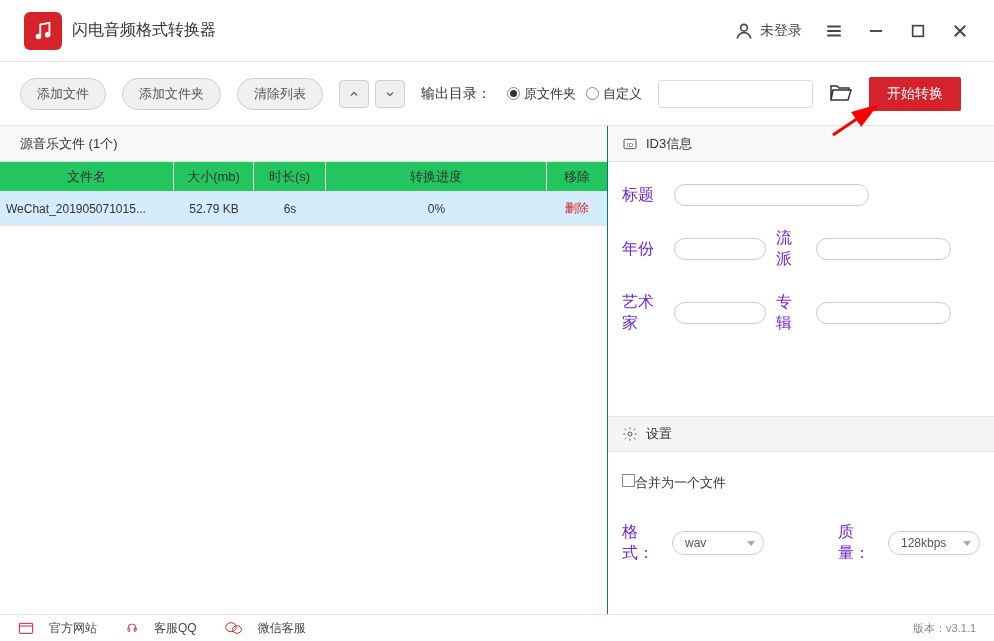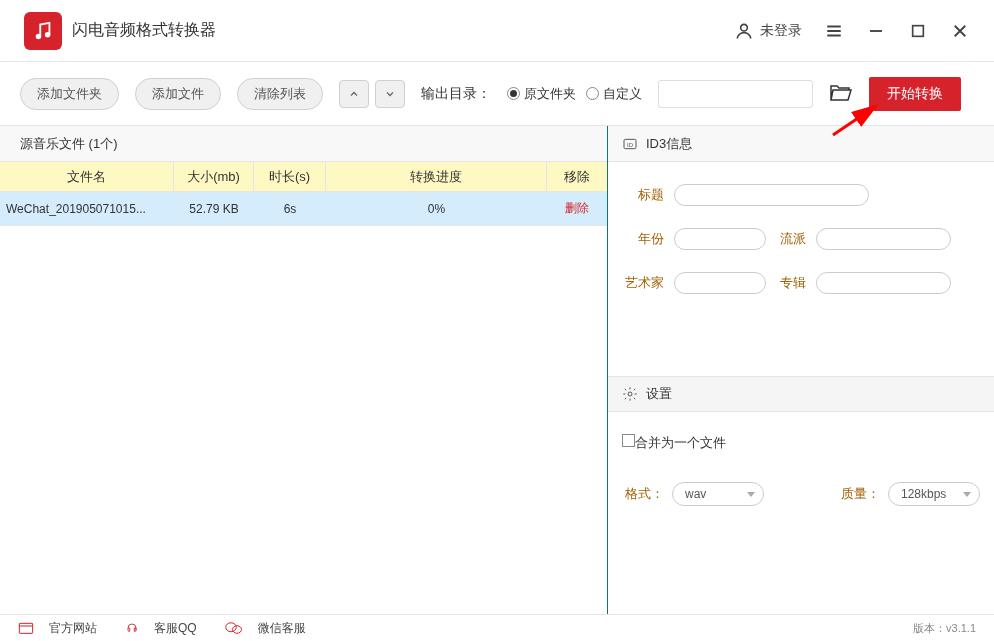--- a/index.html
+++ b/index.html
@@ -26,39 +26,39 @@
 .radio-circle { width: 13px; height: 13px; border: 1px solid #888; border-radius: 50%; display: flex; align-items: center; justify-content: center; }
 .radio-circle.checked::after { content: ''; width: 7px; height: 7px; background: #333; border-radius: 50%; }
 .output-input { flex: 1; max-width: 155px; height: 28px; border: 1px solid #ddd; border-radius: 3px; padding: 0 6px; }
 .folder-btn { cursor: pointer; }
 .start-btn { background: #d6222a; color: #fff; border: none; padding: 8px 18px; font-size: 14px; cursor: pointer; border-radius: 2px; }
 
 
 .main { display: flex; height: 488px; }
 .left-panel { width: 637px; border-right: 1px solid #0f766e; display: flex; flex-direction: column; }
 .source-header { height: 36px; display: flex; align-items: center; padding: 0 20px; font-size: 13px; color: #333; background: #f8f8f8; border-bottom: 1px solid #e5e5e5; }
-.table-header { display: flex; height: 30px; background: #fef9c3; border-bottom: 1px solid #e5e5e5; }
+.table-header { display: flex; height: 30px; background: #22c55e; border-bottom: 1px solid #e5e5e5; }
 .th { display: flex; align-items: center; justify-content: center; font-size: 13px; color: #333; border-right: 1px solid #e5e5e5; }
 .th:last-child { border-right: none; }
 .col-name { width: 174px; }
 .col-size { width: 80px; }
 .col-dur { width: 72px; }
 .col-prog { flex: 1; }
 .col-rem { width: 60px; }
 .table-row { display: flex; height: 34px; background: #d4ecfb; border-bottom: 1px solid #e5e5e5; }
 .td { display: flex; align-items: center; justify-content: center; font-size: 12px; color: #333; padding: 0 6px; overflow: hidden; white-space: nowrap; text-overflow: ellipsis; }
 .td.col-name { justify-content: flex-start; }
 .delete-link { color: #d6222a; cursor: pointer; }
 
 
 .right-panel { flex: 1; display: flex; flex-direction: column; }
 .id3-header { height: 36px; display: flex; align-items: center; padding: 0 14px; gap: 8px; font-size: 13px; color: #333; background: #f8f8f8; border-bottom: 1px solid #e5e5e5; }
 .id3-fields { padding: 22px 14px 10px 14px; }
 .field-row { display: flex; align-items: center; margin-bottom: 22px; gap: 10px; }
-.field-label { font-size: 13px; color: #a16207; width: 42px; text-align: right; }
+.field-label { font-size: 16px; color: #6d28d9; width: 42px; }
 .field-label.short { width: 30px; }
 .field-input { height: 22px; border: 1px solid #ccc; border-radius: 12px; padding: 0 10px; font-size: 12px; }
 .field-input.wide { width: 195px; }
 .field-input.narrow { width: 92px; }
 .field-input.narrow2 { width: 135px; }
 
 .settings-header { height: 36px; display: flex; align-items: center; padding: 0 14px; gap: 8px; font-size: 13px; color: #333; background: #f5f5f5; border-top: 1px solid #e5e5e5; border-bottom: 1px solid #e5e5e5; margin-top: 50px; }
 .settings-body { padding: 22px 14px; }
 .checkbox-row { display: flex; align-items: flex-start; margin-bottom: 30px; }
 .checkbox-box { width: 13px; height: 13px; border: 1px solid #888; }
@@ -116,22 +116,22 @@
     </div>
     <div class="icon-btn">
       <svg width="18" height="18" viewBox="0 0 24 24">
           <path d="M5 5l14 14M19 5L5 19" stroke="#444" stroke-width="2.5"></path>
         </svg>
     </div>
   </div>
 </div>
 
 <div class="toolbar">
+  <button class="tool-btn">添加文件</button>
   <button class="tool-btn">添加文件夹</button>
-  <button class="tool-btn">添加文件</button>
   <button class="tool-btn">清除列表</button>
   <div class="arrow-group">
     <div class="arrow-btn">
       <svg width="12" height="12" viewBox="0 0 24 24">
           <path d="M6 15l6-6 6 6" stroke="#666" stroke-width="2.5" fill="none"></path>
         </svg>
     </div>
     <div class="arrow-btn">
       <svg width="12" height="12" viewBox="0 0 24 24">
           <path d="M6 9l6 6 6-6" stroke="#666" stroke-width="2.5" fill="none"></path>

